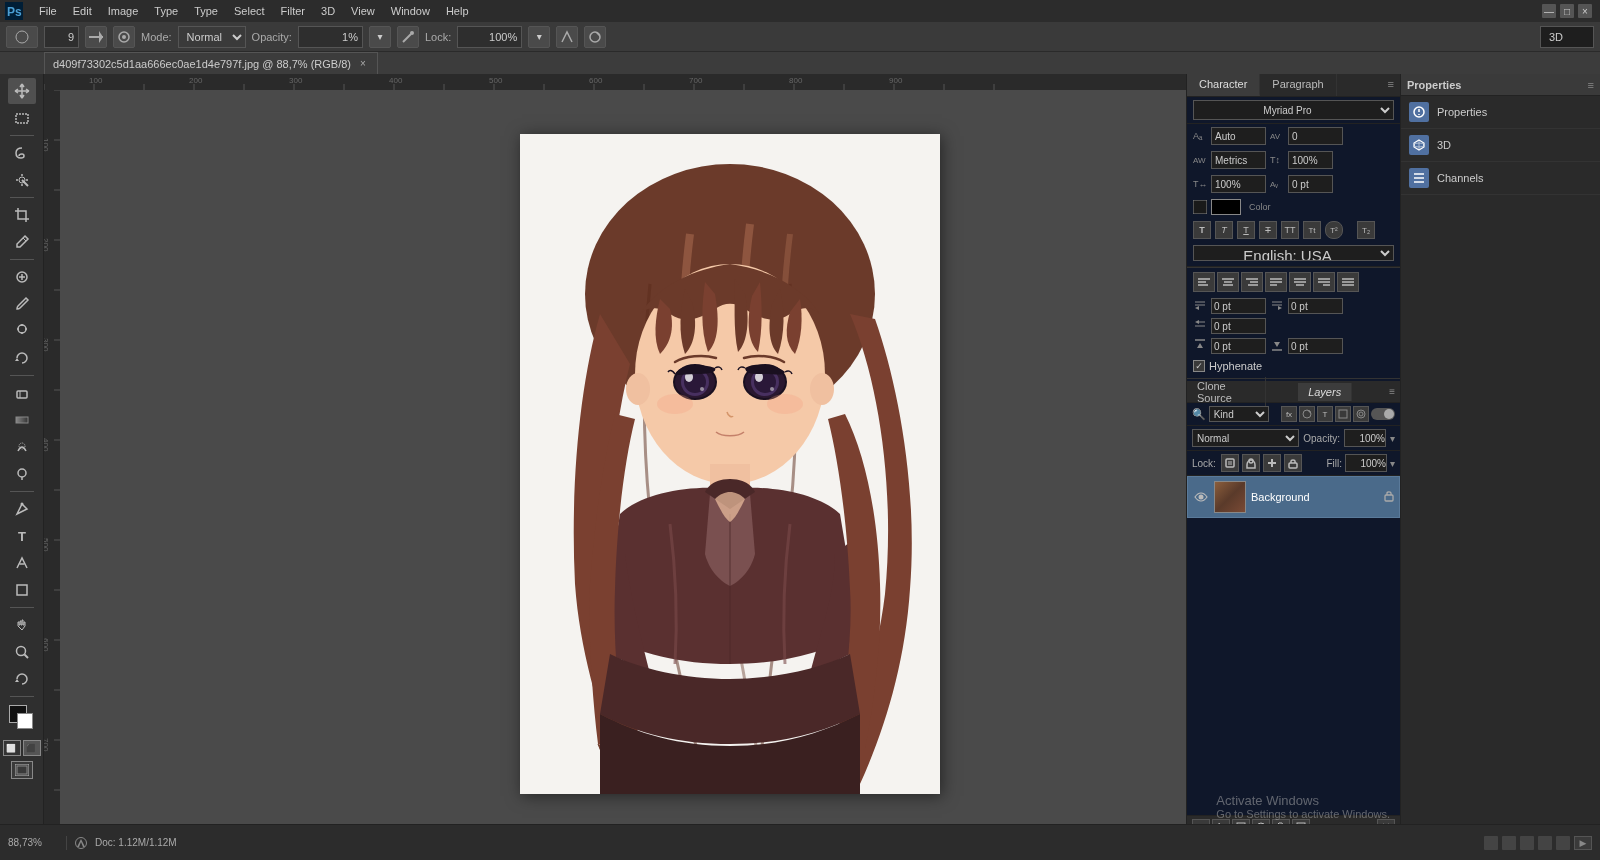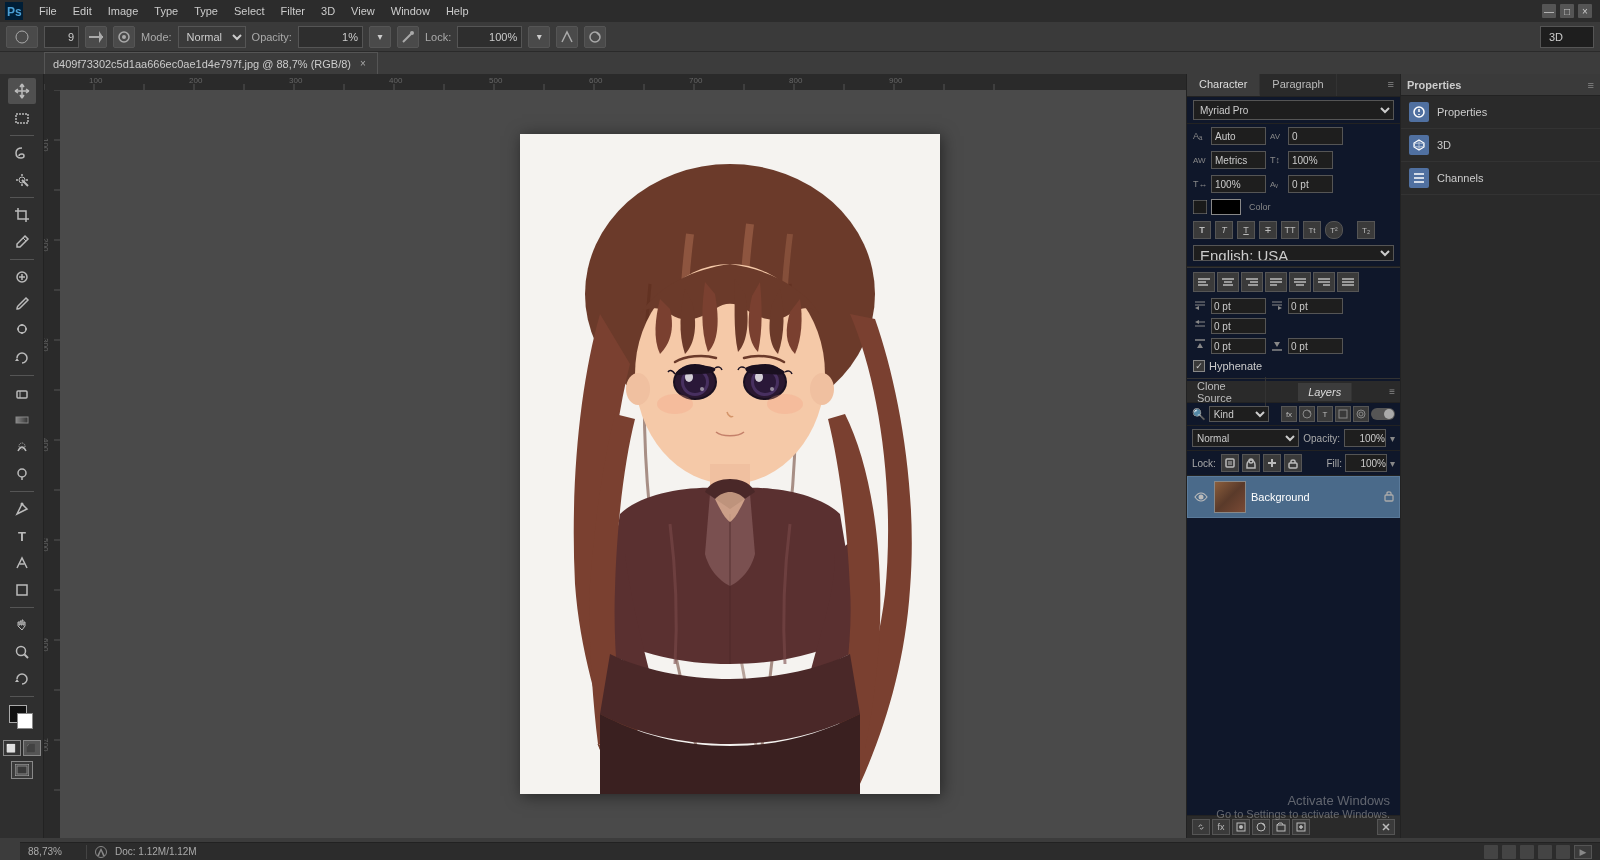--- a/index.html
+++ b/index.html
@@ -217,20 +217,21 @@
       width: 70px;
     }
     .char-select {
       background: #1e1e1e;
       border: 1px solid #555;
       color: #ccc;
       font-size: 10px;
       height: 18px;
       width: 100%;
       padding: 0 2px;
+      text-align: center;
     }
     .char-icon-btn {
       width: 18px;
       height: 18px;
       background: #3a3a3a;
       border: 1px solid #555;
       display: flex;
       align-items: center;
       justify-content: center;
       cursor: pointer;
@@ -419,31 +420,30 @@
       font-size: 11px;
       color: #ccc;
     }
 
     
     #statusbar {
       position: absolute;
       bottom: 0;
       left: 0;
       right: 0;
-      height: 18px;
+      height: 36px;
       background: #2c2c2c;
       border-top: 1px solid #222;
       display: flex;
       align-items: center;
       padding: 0 8px;
       gap: 8px;
       font-size: 10px;
       color: #aaa;
       z-index: 100;
-      margin-left: 20px;
     }
     .status-zoom { min-width: 50px; }
     .status-sep { width: 1px; height: 14px; background: #444; }
 
     
     #canvas-image {
       position: absolute;
       top: 50%;
       left: 50%;
       transform: translate(-50%, -50%);
@@ -455,21 +455,21 @@
     }
 
     
     #activate-windows {
       position: absolute;
       bottom: 40px;
       right: 210px;
       color: rgba(180,180,180,0.5);
       font-size: 13px;
       pointer-events: none;
-      text-align: right;
+      text-align: left;
     }
     #activate-windows .aw-line2 {
       font-size: 11px;
     }
 
     
     #right-panels-container {
       position: absolute;
       top: 74px;
       right: 0;

